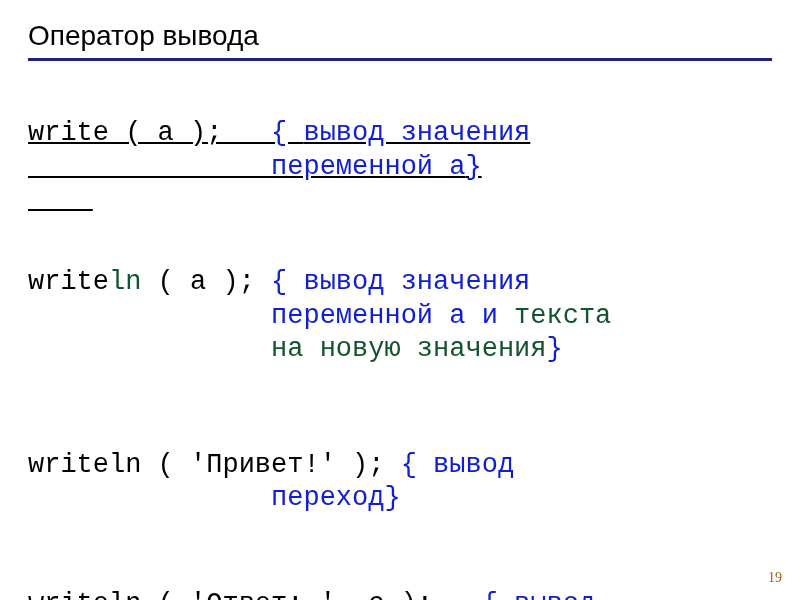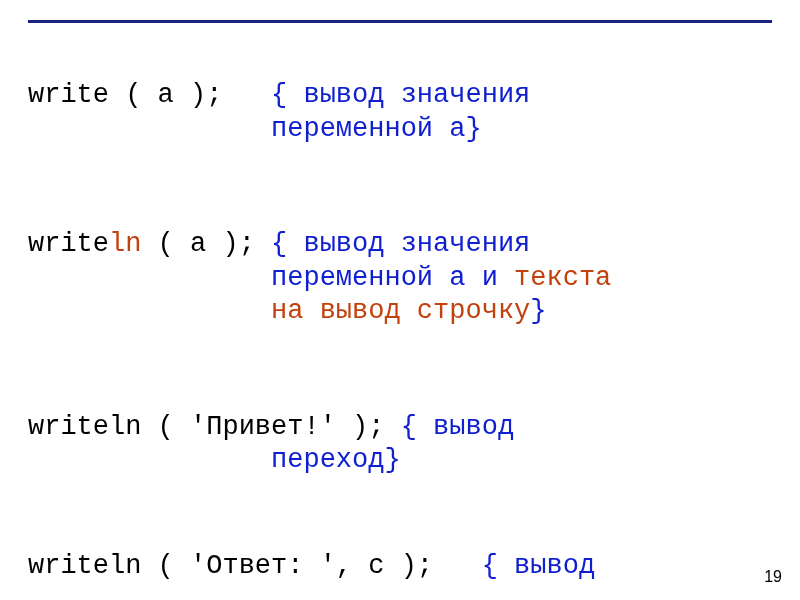--- a/index.html
+++ b/index.html
@@ -27,48 +27,49 @@
     margin: 0 0 22px 0;
   }
   .code {
     font-family: "Courier New", Courier, monospace;
     font-size: 27px;
     line-height: 1.25;
     color: #000;
   }
   .row { margin-bottom: 14px; }
   .black { color: #000; }
-  .red   { color: #c2410c; text-align: center; }
+  .red   { color: #14532d; text-align: center; }
   .blue  { color: #1020d0; }
   .pagenum {
     position: absolute;
     right: 18px;
     bottom: 14px;
-    color: #000000;
-    font-size: 16px;
-    font-family: Liberation Sans, sans-serif;
+    color: #a16207;
+    font-size: 14px;
+    font-family: Liberation Serif, serif;
   }
 </style>
 </head>
 <body>
 
 <div class="slide">
+  <h1 class="title">Оператор вывода</h1>
   <hr class="rule">
 
   <div class="code">
 
-    <div class="row" style="white-space:pre;">
+    <div class="row" style="white-space:pre;text-decoration:underline;">
 <span class="black">write ( a );   </span><span class="blue">{ </span><span class="blue">вывод значения</span>
 <span class="blue">               </span><span class="blue">переменной a</span><span class="blue">}</span>
     </div>
 
     <div class="row" style="white-space:pre;">
 <span class="black">write</span><span class="red">ln</span><span class="black"> ( a ); </span><span class="blue">{ </span><span class="blue">вывод значения</span>
 <span class="blue">               </span><span class="blue">переменной a и </span><span class="red">текста</span>
-<span class="blue">               </span><span class="red">на вывод строчку</span><span class="blue">}</span>
+<span class="blue">               </span><span class="red">на новую значения</span><span class="blue">}</span>
     </div>
 
     <div class="row" style="white-space:pre; margin-bottom:4px;">
 <span class="black">writeln ( 'Привет!' ); </span><span class="blue">{ </span><span class="blue">вывод</span>
 <span class="blue">               </span><span class="blue">переход</span><span class="blue">}</span>
     </div>
 
     <div class="row" style="white-space:pre;">
 <span class="black">writeln ( 'Ответ: ', c );   </span><span class="blue">{ </span><span class="blue">вывод</span>
 

